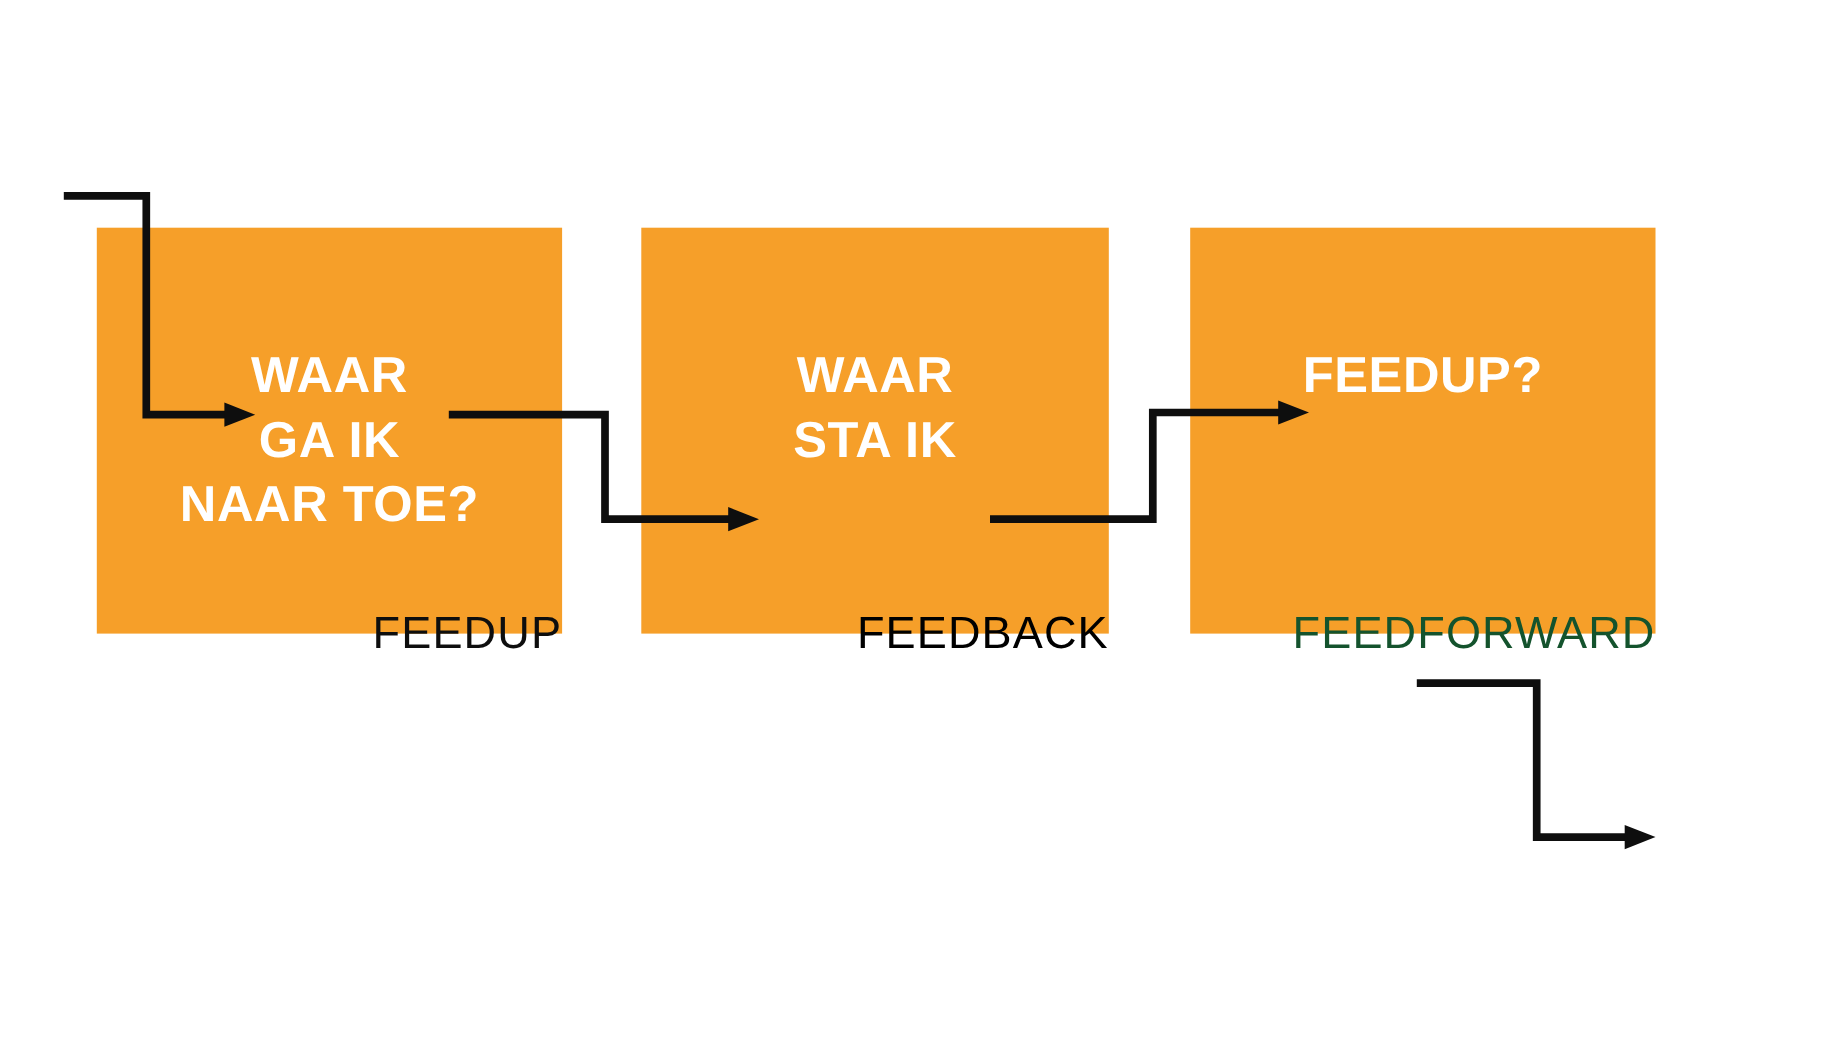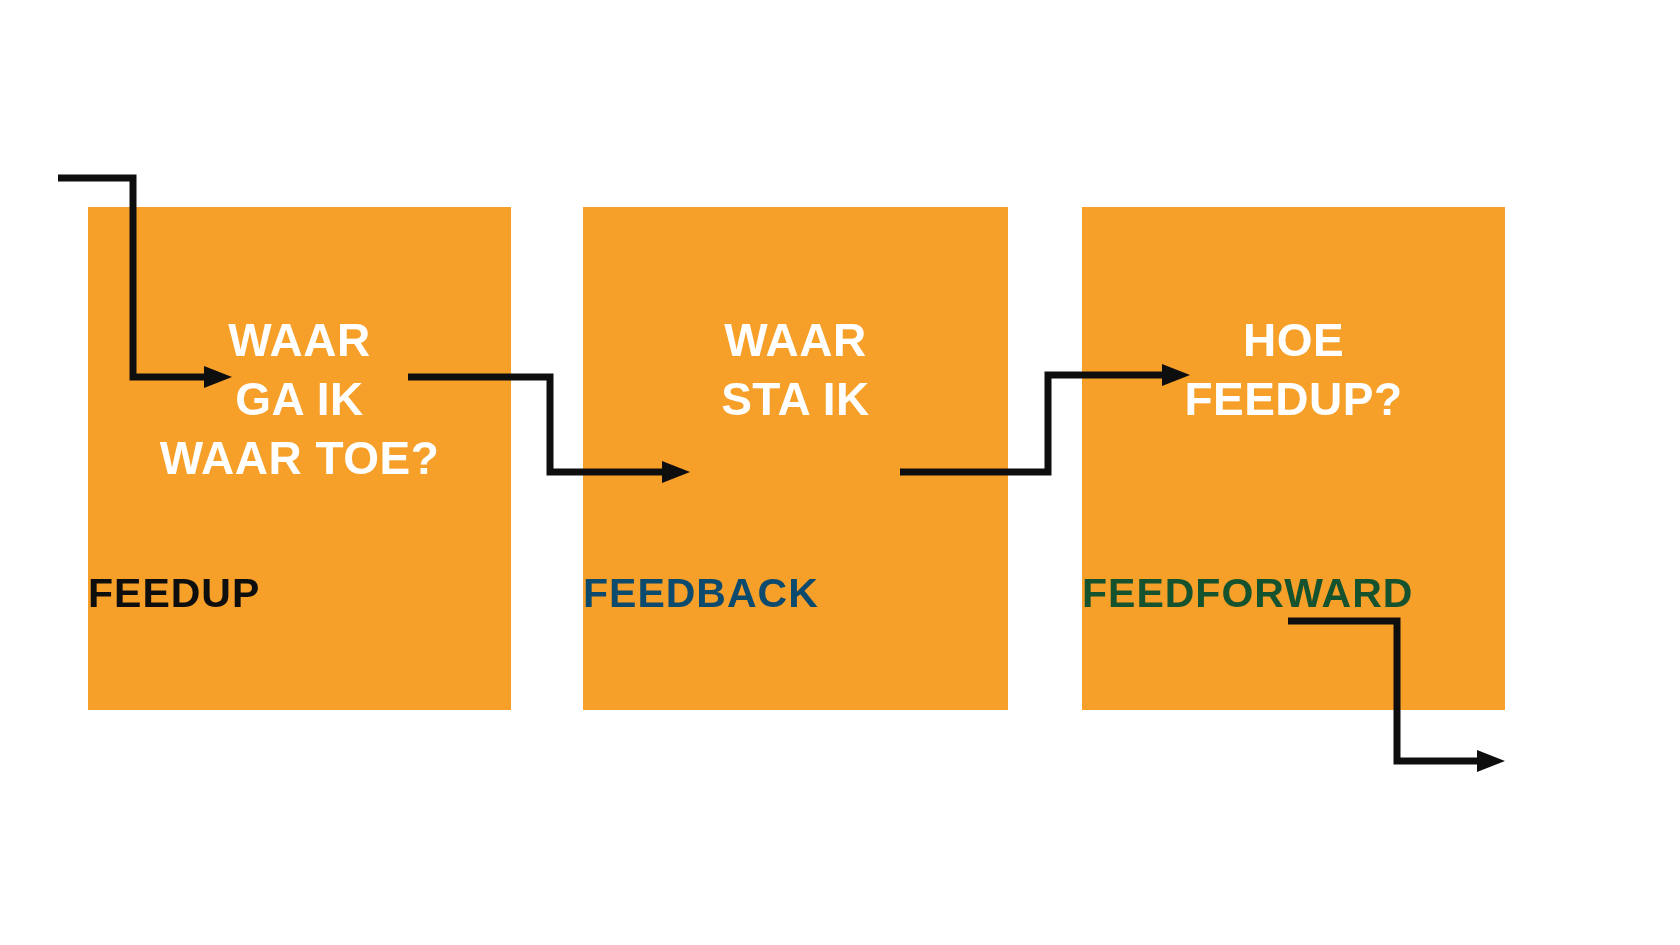--- a/index.html
+++ b/index.html
@@ -11,79 +11,78 @@
     position: relative;
     width: 1680px;
     height: 945px;
     background: #FFFFFF;
     overflow: hidden;
     font-family: "Liberation Sans", sans-serif;
   }
   .flow-box {
     position: absolute;
     top: 207px;
-    height: 503px;
+    height: 369px;
   }
   .box-1 { left: 88px;   width: 423px; }
   .box-2 { left: 583px;  width: 425px; }
   .box-3 { left: 1082px; width: 423px; }
   .questions {
     position: absolute;
     top: 104px;
     left: 0;
     width: 100%;
     text-align: center;
     font-size: 46px;
     line-height: 59px;
     font-weight: 800;
     letter-spacing: 0.5px;
   }
   .box-label {
     position: absolute;
-    top: 365px;
+    top: 347px;
     left: 0;
     width: 100%;
-    text-align: left;
+    text-align: right;
     font-size: 41px;
     line-height: 42px;
-    font-weight: 700;
+    font-weight: 400;
     letter-spacing: 1px;
   }
   .arrows-layer {
     position: absolute;
     top: 0;
     left: 0;
     pointer-events: none;
   }
 </style>
 </head>
 <body>
 
 <div class="canvas" style="background-color: rgb(255, 255, 255);">
 
   <div class="flow-box box-1" style="background-color: rgb(246, 159, 41);">
     <div class="questions" style="color: rgb(255, 255, 255);">
       <div>WAAR</div>
       <div>GA IK</div>
-      <div>WAAR TOE?</div>
+      <div>NAAR TOE?</div>
     </div>
     <div class="box-label" style="color: rgb(14, 14, 14);">FEEDUP</div>
   </div>
 
   <div class="flow-box box-2" style="background-color: rgb(246, 159, 41);">
     <div class="questions" style="color: rgb(255, 255, 255);">
       <div>WAAR</div>
       <div>STA IK</div>
     </div>
-    <div class="box-label" style="color: #0c4a6e;">FEEDBACK</div>
+    <div class="box-label" style="color: #000000;">FEEDBACK</div>
   </div>
 
   <div class="flow-box box-3" style="background-color: rgb(246, 159, 41);">
     <div class="questions" style="color: rgb(255, 255, 255);">
-      <div>HOE</div>
       <div>FEEDUP?</div>
     </div>
     <div class="box-label" style="color: #14532d;">FEEDFORWARD</div>
   </div>
 
   <svg class="arrows-layer" width="1680" height="945" viewBox="0 0 1680 945">
     <g fill="none" stroke-width="7" stroke-linejoin="miter" stroke="#0E0E0E">
       <path d="M58 178 H133 V377 H206"></path>
       <path d="M408 377 H550 V472 H664"></path>
       <path d="M900 472 H1048 V375 H1164"></path>

